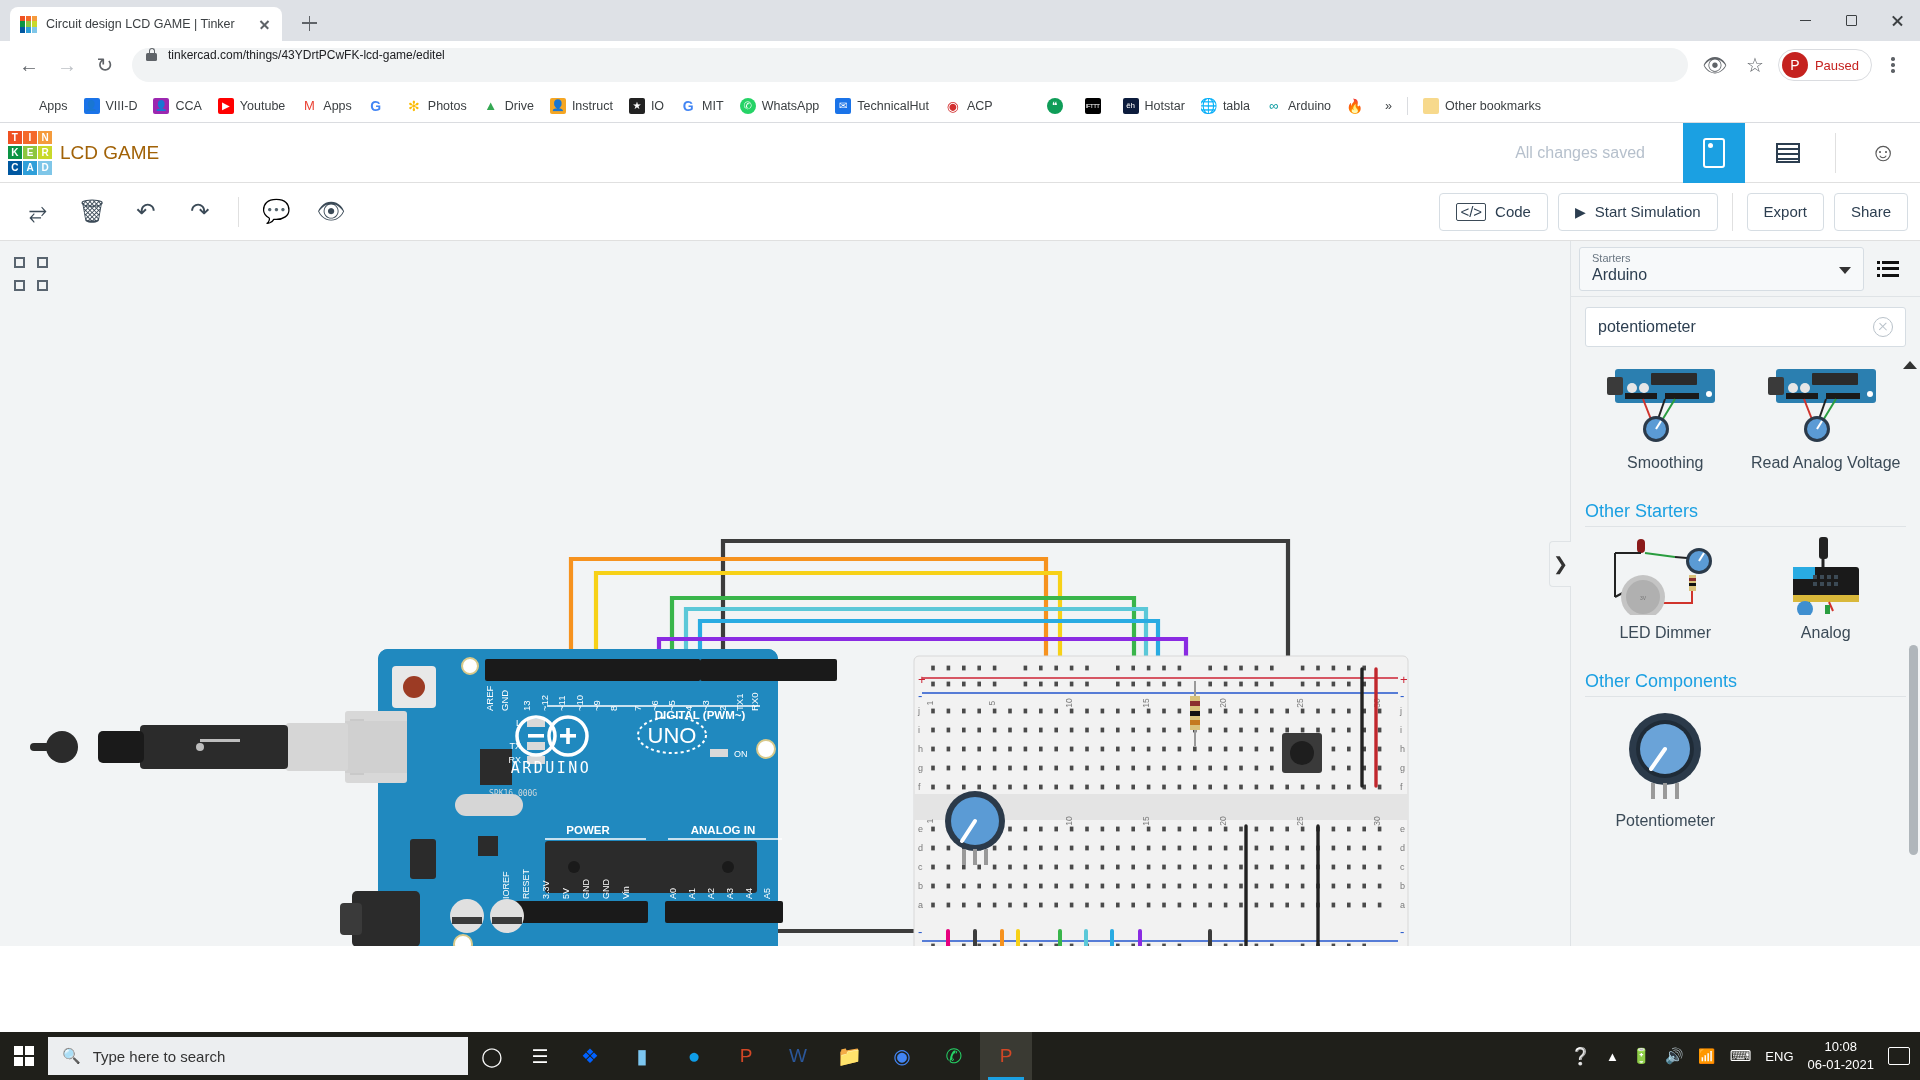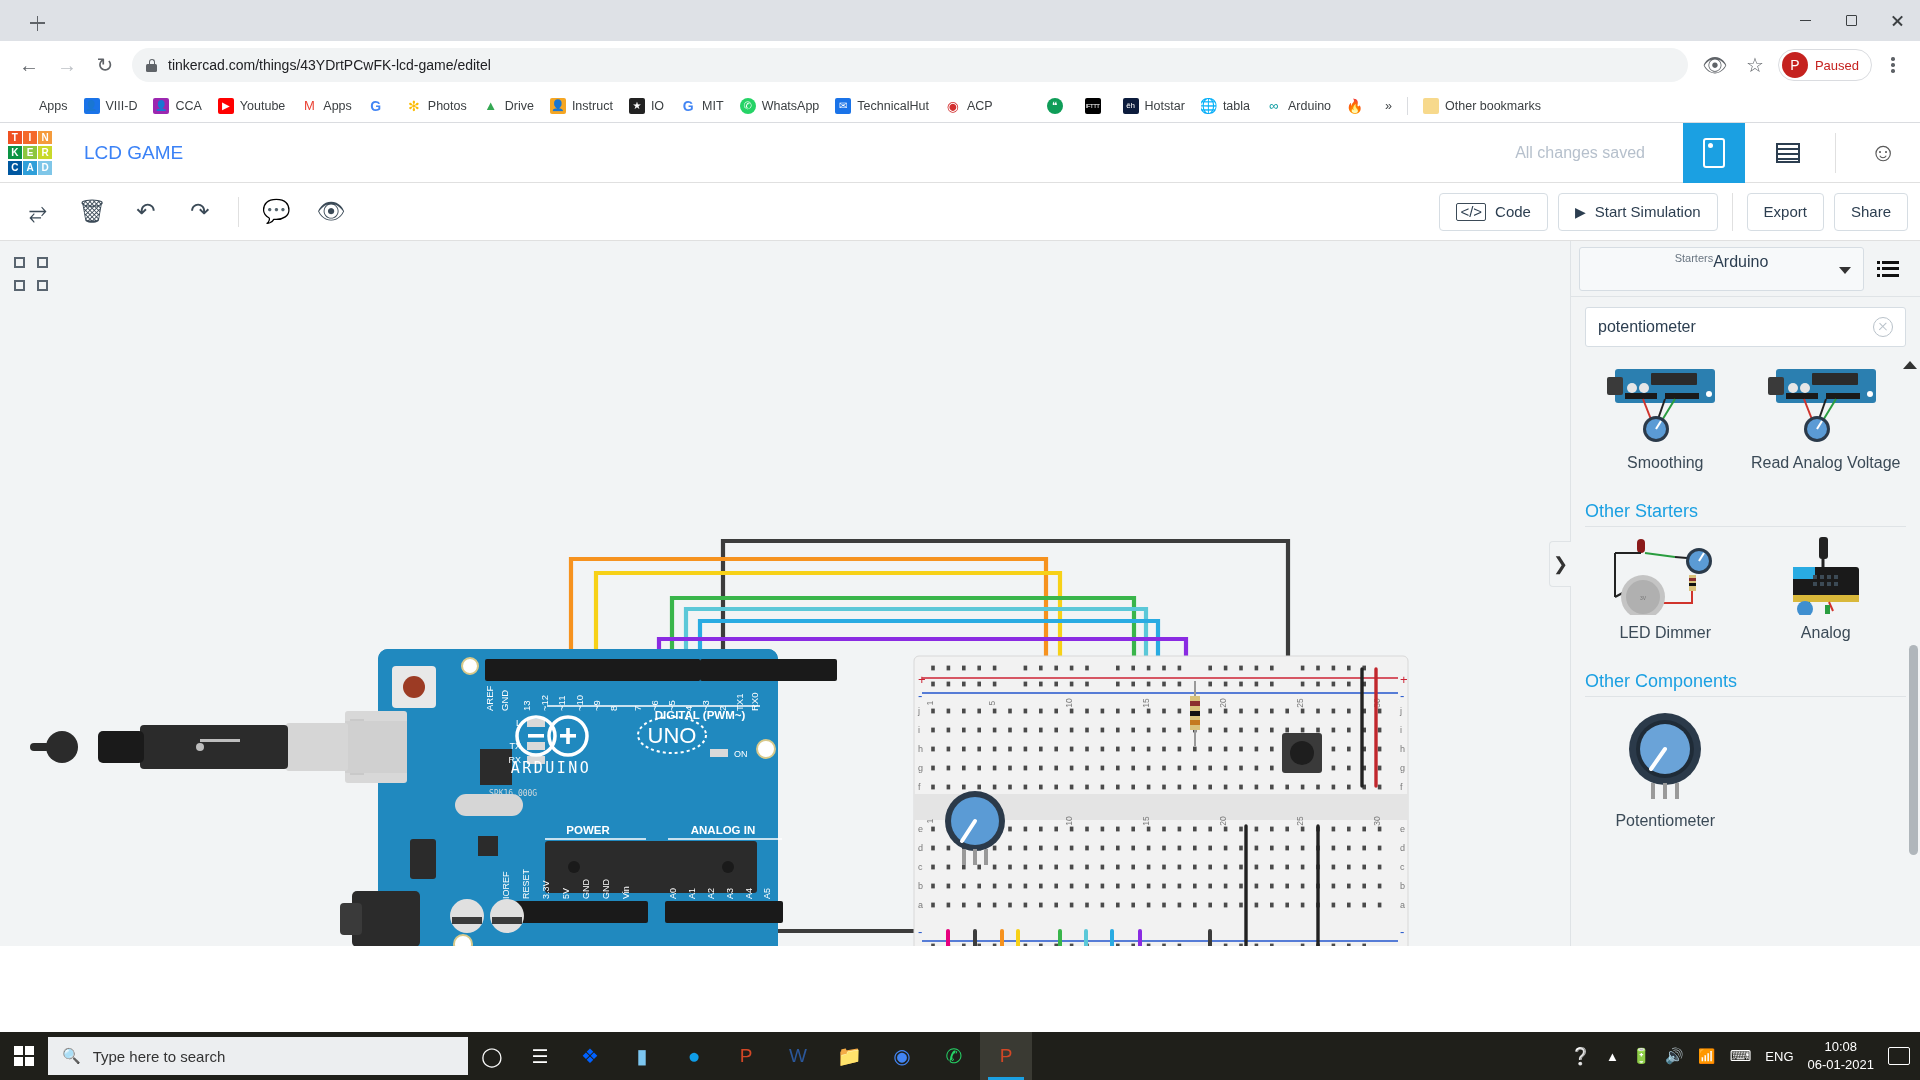--- a/index.html
+++ b/index.html
@@ -48,22 +48,22 @@
   .wclose::before,.wclose::after{content:"";position:absolute;left:0;top:5.7px;width:13px;height:1.6px;background:#3c4043;}
   .wclose::before{transform:rotate(45deg);} .wclose::after{transform:rotate(-45deg);}
 
   .omnibar { height: 48px; background: #fff; display: flex; align-items: center;
      padding: 0 12px; gap: 4px; }
   .navbtn { width: 34px; height: 34px; display:flex;align-items:center;justify-content:center;
      color:#5f6368; font-size:20px; border-radius:50%; }
   .navbtn.disabled { color:#bdc1c6; }
   .urlbox {
     flex: 1; height: 34px; background: #f1f3f4; border-radius: 17px;
-    display: flex; align-items: center; padding: 0 14px; gap: 11px; margin: 0 6px;
-    font-size: 14px; color: #202124;
+    display: flex; padding: 0 14px; gap: 11px; margin: 0 6px;
+    font-size: 12px; color: #202124;
   }
   .lock { width:11px;height:13px;position:relative;flex:0 0 11px;}
   .lock-body{position:absolute;bottom:0;left:0;width:11px;height:8px;background:#5f6368;border-radius:1.5px;}
   .lock-shackle{position:absolute;top:0;left:2.5px;width:6px;height:7px;border:1.6px solid #5f6368;border-bottom:none;border-radius:3px 3px 0 0;}
   .omni-right { display:flex; align-items:center; gap:6px; }
   .profile-pill {
     display:flex;align-items:center;gap:7px; height:32px; border:1px solid #dadce0;
     border-radius:16px; padding: 0 12px 0 3px; }
   .profile-av { width:26px;height:26px;border-radius:50%;background:#c5221f;color:#fff;
     display:flex;align-items:center;justify-content:center;font-size:14px;}
@@ -78,21 +78,21 @@
      align-items:center;justify-content:center;font-size:10px;color:#fff;overflow:hidden;}
   .bm-sep { width:1px;height:18px;background:#dadce0;margin:0 6px;}
 
   
   .tk-header { height: 60px; background:#fff; display:flex; align-items:center;
      border-bottom:1px solid #e0e0e0; position:relative;}
   .tk-logo { width:44px;height:44px;margin-left:8px;display:grid;
      grid-template-columns:repeat(3,1fr);grid-template-rows:repeat(3,1fr);gap:1.5px;}
   .tk-logo span{display:flex;align-items:center;justify-content:center;color:#fff;
      font-size:10px;font-weight:bold;font-family:"Liberation Sans",sans-serif;}
-  .tk-title { margin-left: 32px; font-size:19px; color:#3b82f6; }
+  .tk-title { margin-left: 8px; font-size:19px; color:#a16207; }
   .tk-right { margin-left:auto; display:flex; align-items:center; height:60px;gap:12px;}
   .tk-saved { color:#b6c0cc; font-size:16px; margin-right:26px;}
   .tk-modebtn { width:62px;height:60px;display:flex;align-items:center;justify-content:center;}
   .tk-modebtn.active { background:#1ba0e2; }
   .chip-ic { width:22px;height:30px;border:2.5px solid #fff;border-radius:3px;position:relative;background:#1ba0e2;}
   .chip-ic::before{content:"";position:absolute;top:3px;left:3px;width:5px;height:5px;border-radius:50%;background:#fff;}
   .list-ic { width:24px;height:20px;border:2.2px solid #2c3e50; position:relative;}
   .list-ic i{position:absolute;left:0;right:0;height:2px;background:#2c3e50;}
   .tk-sep { width:1px;height:40px;background:#e0e0e0;margin:0 4px;}
   .tk-avatar { width:46px;height:46px;border-radius:50%;background:#fff;margin:0 14px 0 8px;
@@ -119,21 +119,21 @@
   .fit-tr{right:0;top:0;border-left:none;border-bottom:none;}
   .fit-bl{left:0;bottom:0;border-right:none;border-top:none;}
   .fit-br{right:0;bottom:0;border-left:none;border-top:none;}
 
   
   .panel { width:350px; background:#f2f4f5; border-left:1px solid #dfe3e6;
      display:flex;flex-direction:column; position:relative;}
   .panel-top { height:56px;display:flex;align-items:center;padding:0 8px;
      border-bottom:1px solid #dfe3e6; background:#f2f4f5;}
   .select-box { flex:1;height:44px;border:1px solid #d6dde3;border-radius:3px;background:#f7f9fa;
-     padding:4px 12px;position:relative;display:flex;justify-content:center;}
+     padding:4px 12px;position:relative;display:flex;flex-direction:column;justify-content:center;}
   .select-label{font-size:11px;color:#6a7682;line-height:1.1;}
   .select-value{font-size:16px;color:#2c3e50;line-height:1.25;}
   .caret{position:absolute;right:12px;top:19px;width:0;height:0;
      border-left:6px solid transparent;border-right:6px solid transparent;border-top:7px solid #333;}
   .panel-listbtn{width:48px;height:44px;display:flex;align-items:center;justify-content:center;}
   .ul-ic{width:22px;height:16px;position:relative;}
   .ul-ic i{position:absolute;right:0;width:17px;height:3px;background:#111;}
   .ul-ic b{position:absolute;left:0;width:3px;height:3px;background:#111;}
 
   .panel-search { padding:10px 14px 8px 14px; }
@@ -178,20 +178,35 @@
   .tray{margin-left:auto;display:flex;align-items:center;gap:14px;padding-right:10px;font-size:13px;}
   .clock{display:flex;flex-direction:column;align-items:center;line-height:1.35;font-size:13px;}
   .notif{width:22px;height:18px;border:1.7px solid #fff;border-radius:2px;}
 </style>
 </head>
 <body>
 
 <div id="browser-window">
 
   <div class="tabstrip">
+    <div class="tab">
+      <span class="tab-favicon">
+        <i style="background:#ef5122"></i>
+          <i style="background:#f4692a"></i>
+          <i style="background:#f59b3c"></i>
+        <i style="background:#0b9444"></i>
+          <i style="background:#8dc63f"></i>
+          <i style="background:#c8d92b"></i>
+        <i style="background:#0057a0"></i>
+          <i style="background:#2f9fd9"></i>
+          <i style="background:#7fc6e8"></i>
+      </span>
+      <span class="tab-title">Circuit design LCD GAME | Tinker</span>
+      <span class="tab-close"></span>
+    </div>
     <div class="newtab"></div>
     <div class="winctrl">
       <div class="winbtn">
           <span class="wmin"></span>
         </div>
       <div class="winbtn">
           <span class="wmax"></span>
         </div>
       <div class="winbtn">
           <span class="wclose"></span>

